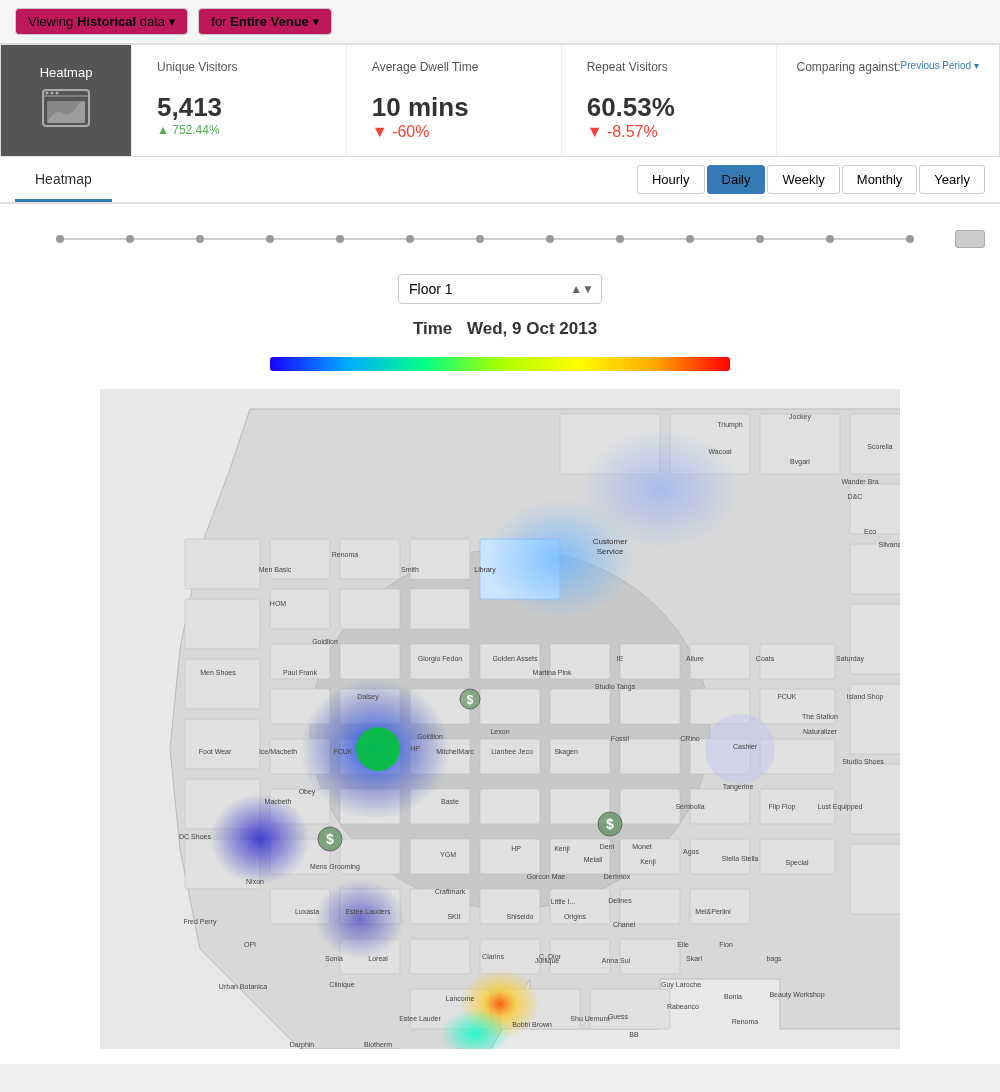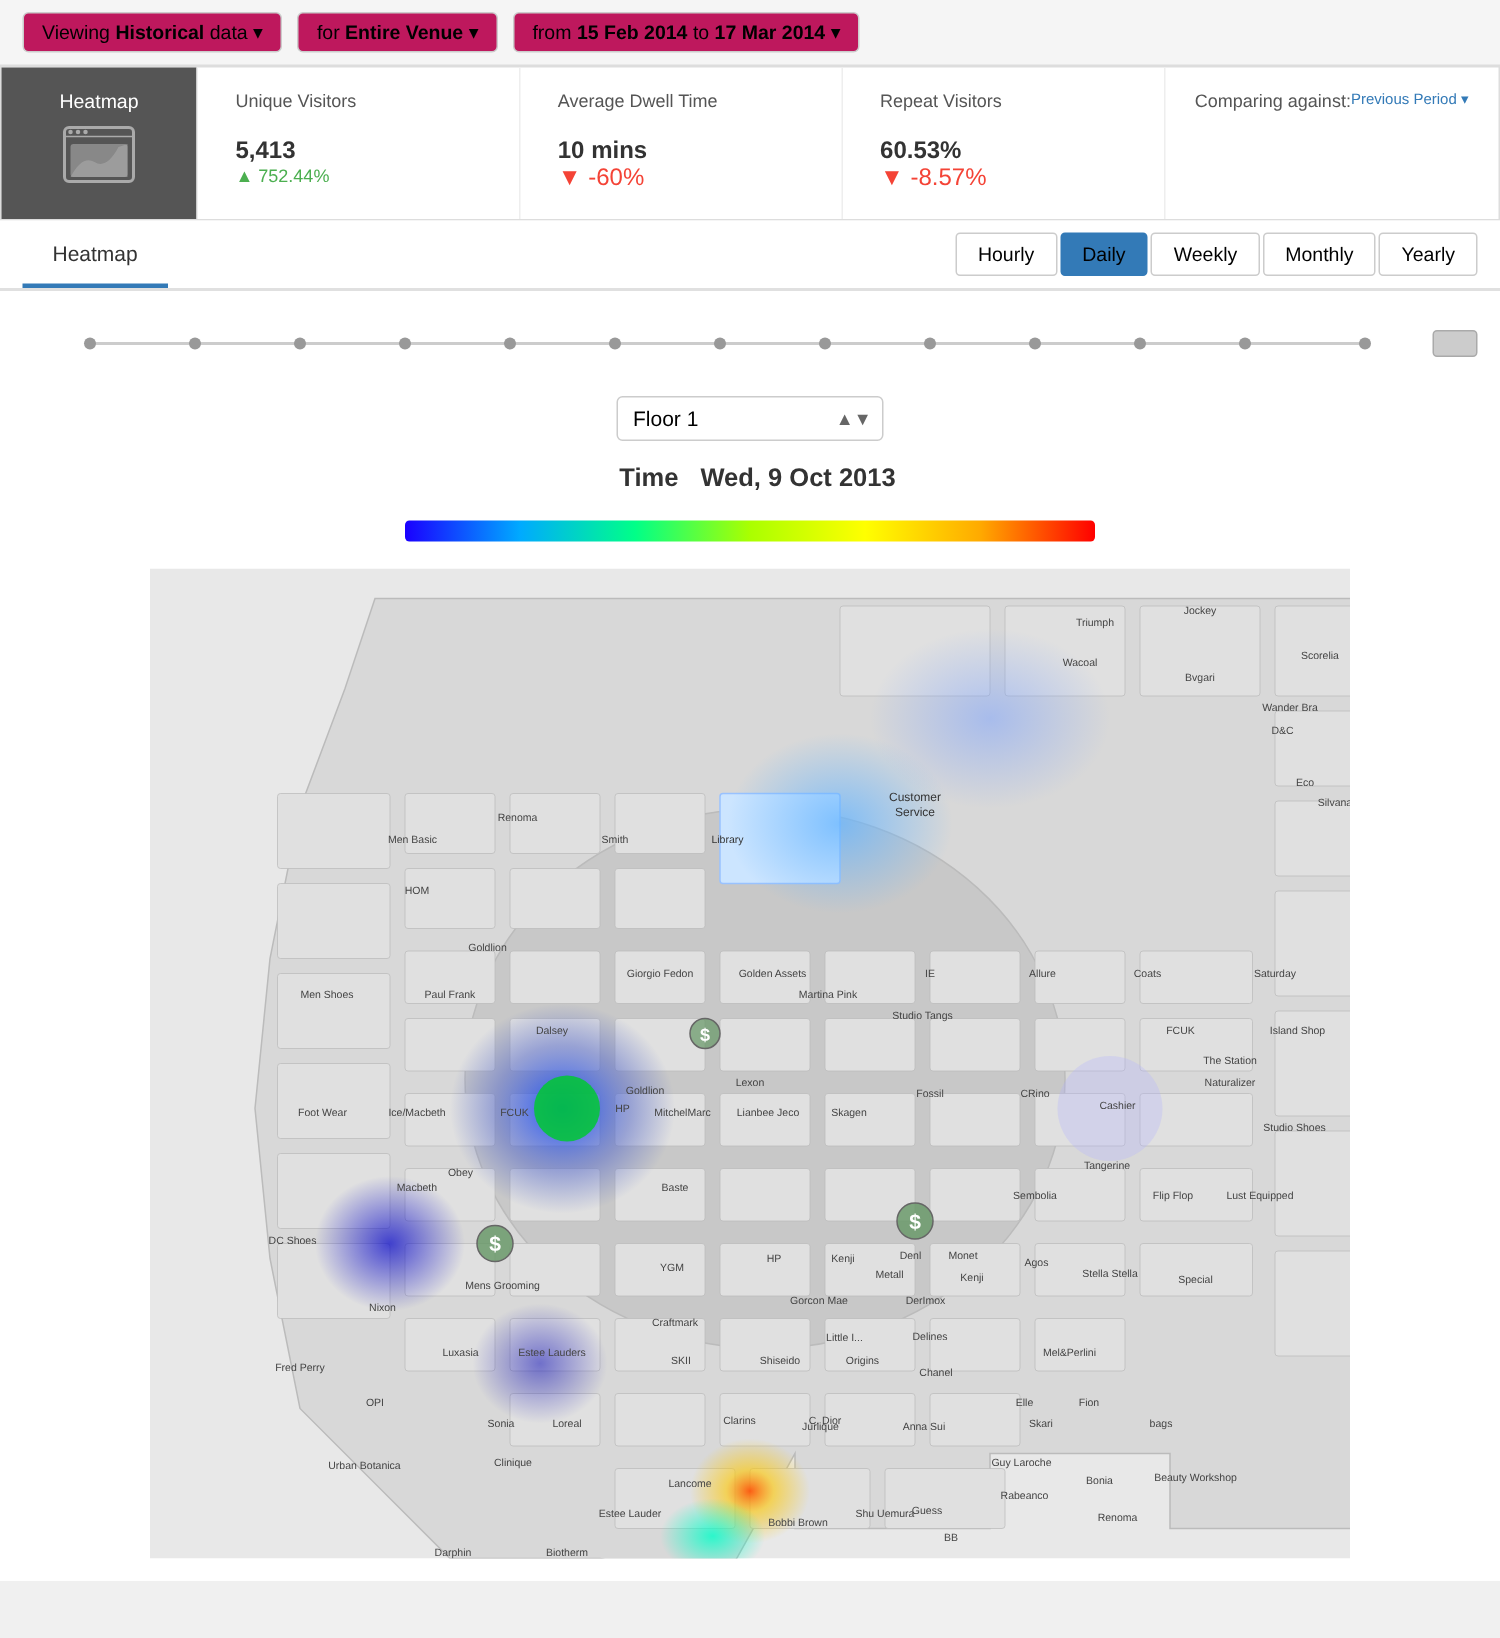--- a/index.html
+++ b/index.html
@@ -22,21 +22,21 @@
     }
     .stat-heatmap {
       background: #555; color: white; padding: 15px 20px;
       display: flex; flex-direction: column; align-items: center; justify-content: center;
       min-width: 130px;
     }
     .stat-heatmap .label { font-size: 13px; margin-bottom: 8px; }
     .stat-heatmap .icon { font-size: 32px; }
     .stat-item { padding: 15px 25px; border-left: 1px solid #eee; flex: 1; }
     .stat-item .stat-label { font-size: 12px; color: #555; margin-bottom: 18px; }
-    .stat-item .stat-value { font-size: 16px; font-weight: bold; color: #333; }
+    .stat-item .stat-value { font-size: 26px; font-weight: bold; color: #333; }
     .stat-item .stat-change-up { color: #4caf50; font-size: 12px; }
     .stat-item .stat-change-down { color: #f44336; font-size: 16px; }
     .stat-comparing { padding: 15px 20px; border-left: 1px solid #eee; display: flex; flex-direction: row; justify-content: center; min-width: 180px; }
     .stat-comparing .comp-label { font-size: 12px; color: #555; }
     .stat-comparing .comp-link { color: #337ab7; font-size: 10px; cursor: pointer; text-decoration: none; }
 
     .tabs-row {
       display: flex; align-items: center; justify-content: space-between;
       background: white; border-bottom: 2px solid #e0e0e0;
       padding: 0 15px; margin-top: 0;
@@ -49,21 +49,21 @@
     .time-tab {
       padding: 6px 14px; border: 1px solid #ccc; background: white;
       cursor: pointer; font-size: 13px; border-radius: 3px;
     }
     .time-tab.active { background: #337ab7; color: #000000; border-color: #337ab7; }
 
     .content-area { background: #fff; padding: 15px; }
 
     .floor-select-row { text-align: center; padding: 15px 0 5px; }
     .floor-select {
-      width: 178px; padding: 6px 10px; font-size: 14px;
+      width: 204px; padding: 6px 10px; font-size: 14px;
       border: 1px solid #ccc; border-radius: 4px; background: white; cursor: pointer;
       appearance: none; -webkit-appearance: none;
     }
     .floor-select-wrapper { display: inline-block; position: relative; }
     .floor-select-arrow {
       position: absolute; right: 8px; top: 50%; transform: translateY(-50%);
       pointer-events: none; color: #666; font-size: 12px;
     }
 
     .time-display { text-align: center; padding: 10px 0; font-size: 17px; }
@@ -81,27 +81,20 @@
 <div class="top-bar">
   <button class="top-bar-btn">
     <span>Viewing</span>
     <b>Historical</b>
     <span>data</span>
     <span>▾</span>
   </button>
   <button class="top-bar-btn">
     <span>for</span>
     <b>Entire Venue</b>
-    <span>▾</span>
-  </button>
-  <button class="top-bar-btn">
-    <span>from</span>
-    <b>15 Feb 2014</b>
-    <span>to</span>
-    <b>17 Mar 2014</b>
     <span>▾</span>
   </button>
 </div>
 
 <div class="stats-bar">
   <div class="stat-heatmap">
     <div class="label">Heatmap</div>
     <div class="icon">
       <svg width="50" height="40" viewBox="0 0 50 40">
         <rect x="2" y="2" width="46" height="36" rx="3" fill="none" stroke="#aaa" stroke-width="2"></rect>

